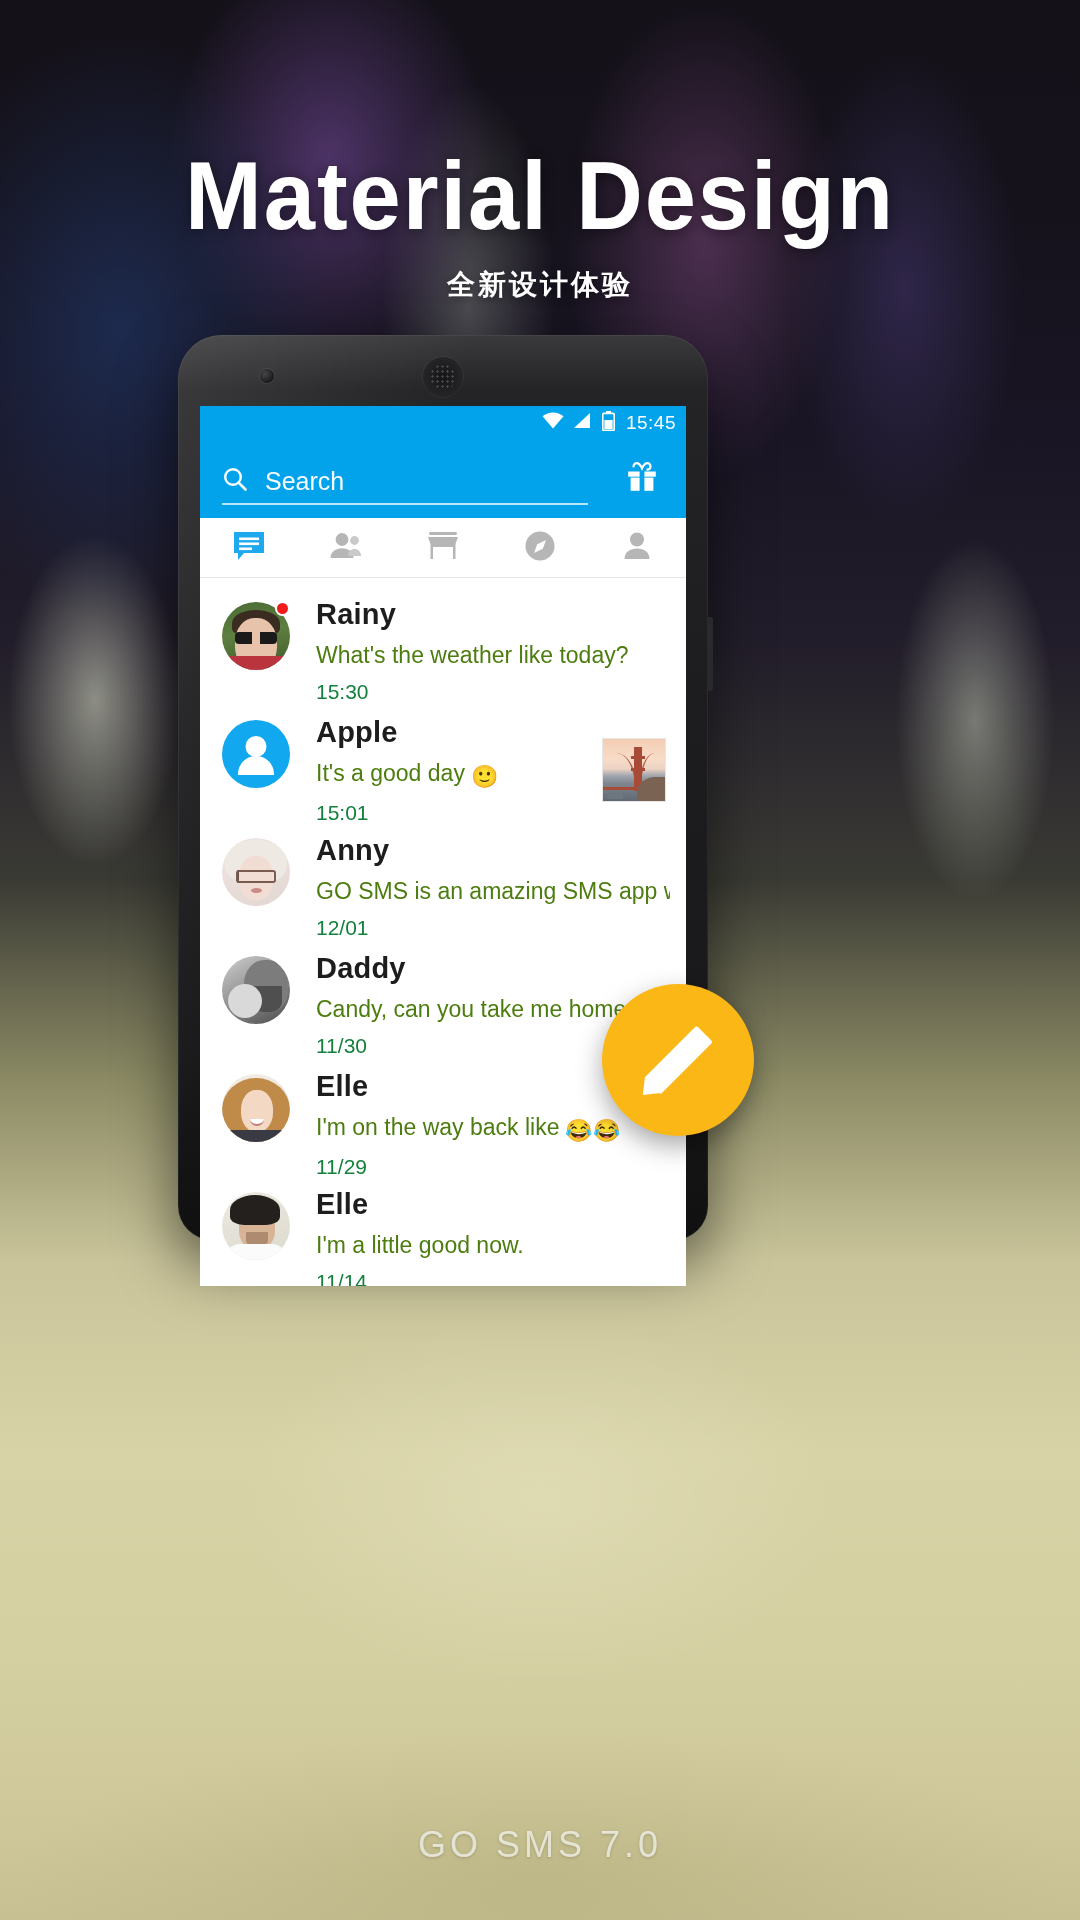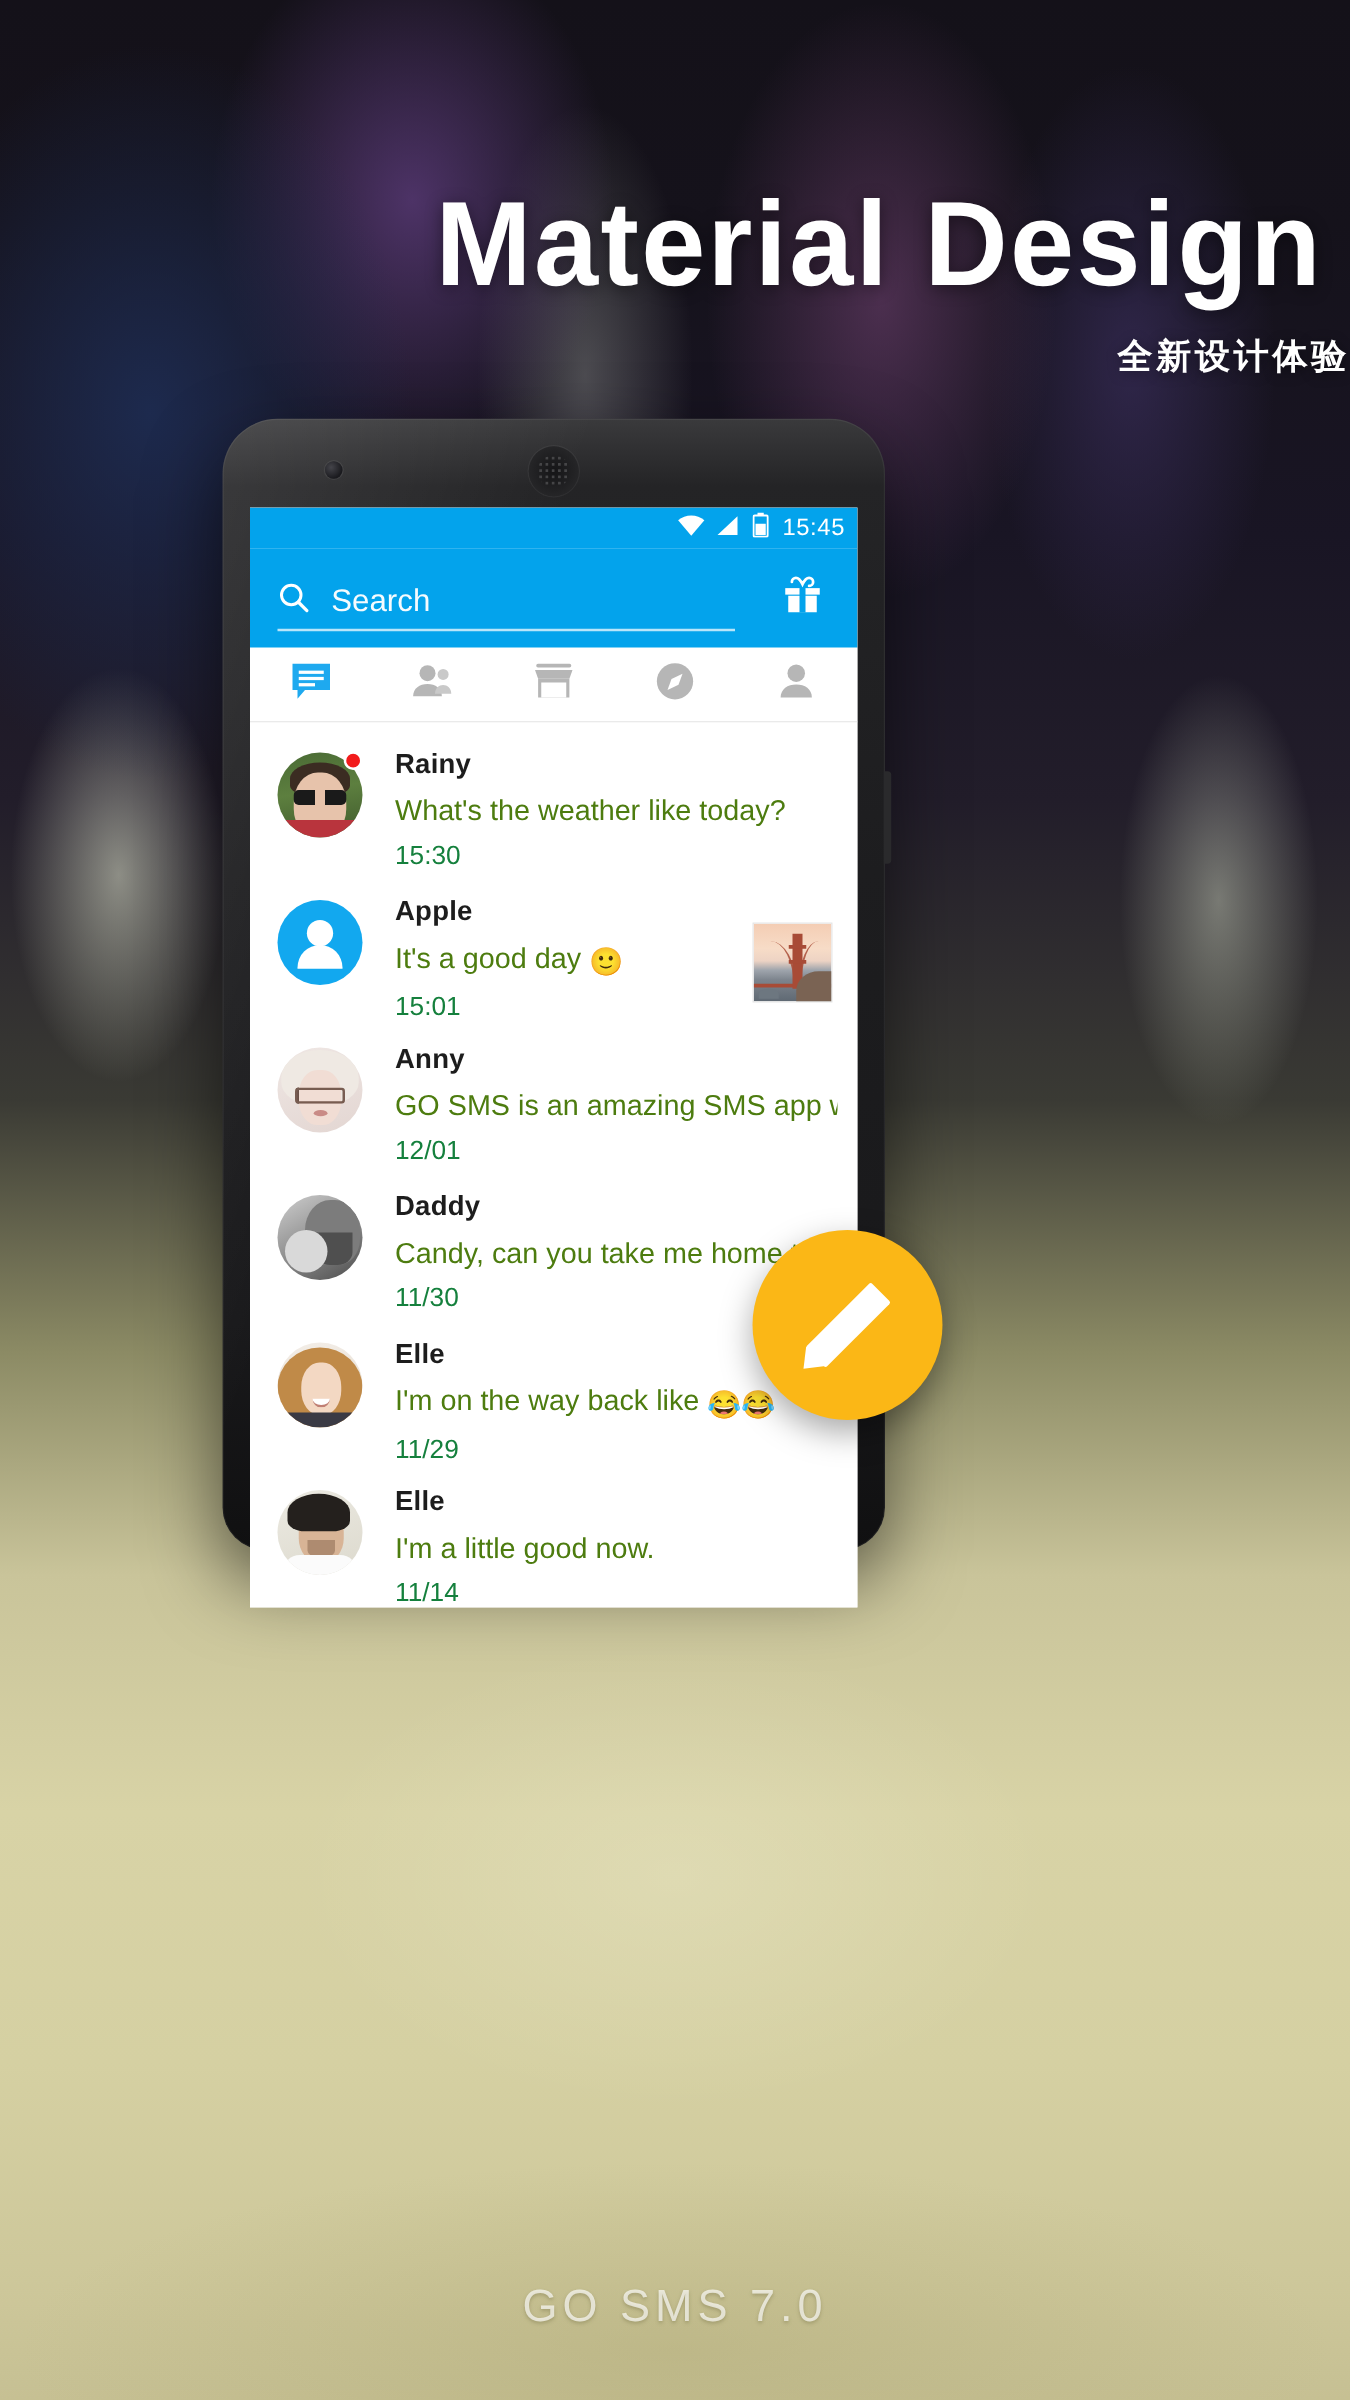--- a/index.html
+++ b/index.html
@@ -34,21 +34,21 @@
   #backdrop::after {
     content: "";
     position: absolute;
     inset: 0;
     background:
       radial-gradient(ellipse 420px 260px at 540px 1500px, rgba(255,255,240,.18), rgba(0,0,0,0) 72%),
       radial-gradient(ellipse 700px 200px at 540px 1880px, rgba(168,162,110,.35), rgba(0,0,0,0) 75%);
   }
 
   
-  #hero { position: absolute; top: 0; left: 0; width: 1080px; text-align: right; z-index: 5; }
+  #hero { position: absolute; top: 0; left: 0; width: 1080px; text-align: center; z-index: 5; }
   #hero-title {
     margin-top: 148px;
     font-size: 96px;
     font-weight: bold;
     color: #ffffff;
     letter-spacing: 2px;
     line-height: 1.0;
     transform: scaleX(.96);
     text-shadow: 0 2px 14px rgba(0,0,0,.45);
   }
@@ -157,21 +157,21 @@
   .avatar {
     width: 68px; height: 68px; border-radius: 50%;
     overflow: hidden; position: relative; background: #ddd;
   }
   .unread-dot {
     position: absolute; right: 0px; top: -1px;
     width: 15px; height: 15px; border-radius: 50%;
     background: #f21b1b; border: 2px solid #fff;
   }
   .conv-body { flex: 1; padding-left: 26px; padding-top: 2px; min-width: 0; }
-  .conv-name { font-size: 22px; color: #1d1d1d; font-weight: bold; letter-spacing: .2px; }
+  .conv-name { font-size: 29px; color: #1d1d1d; font-weight: bold; letter-spacing: .2px; }
   .conv-snippet {
     font-size: 23px; color: #4d7c0f; margin-top: 11px;
     white-space: nowrap; overflow: hidden;
   }
   .conv-time { font-size: 21px; color: #15803d; margin-top: 11px; }
   .conv-thumb {
     width: 64px; height: 64px; flex: 0 0 64px; margin-top: 24px; margin-right: 4px;
     border: 1px solid #e6e6e6; overflow: hidden; position: relative;
   }
 

